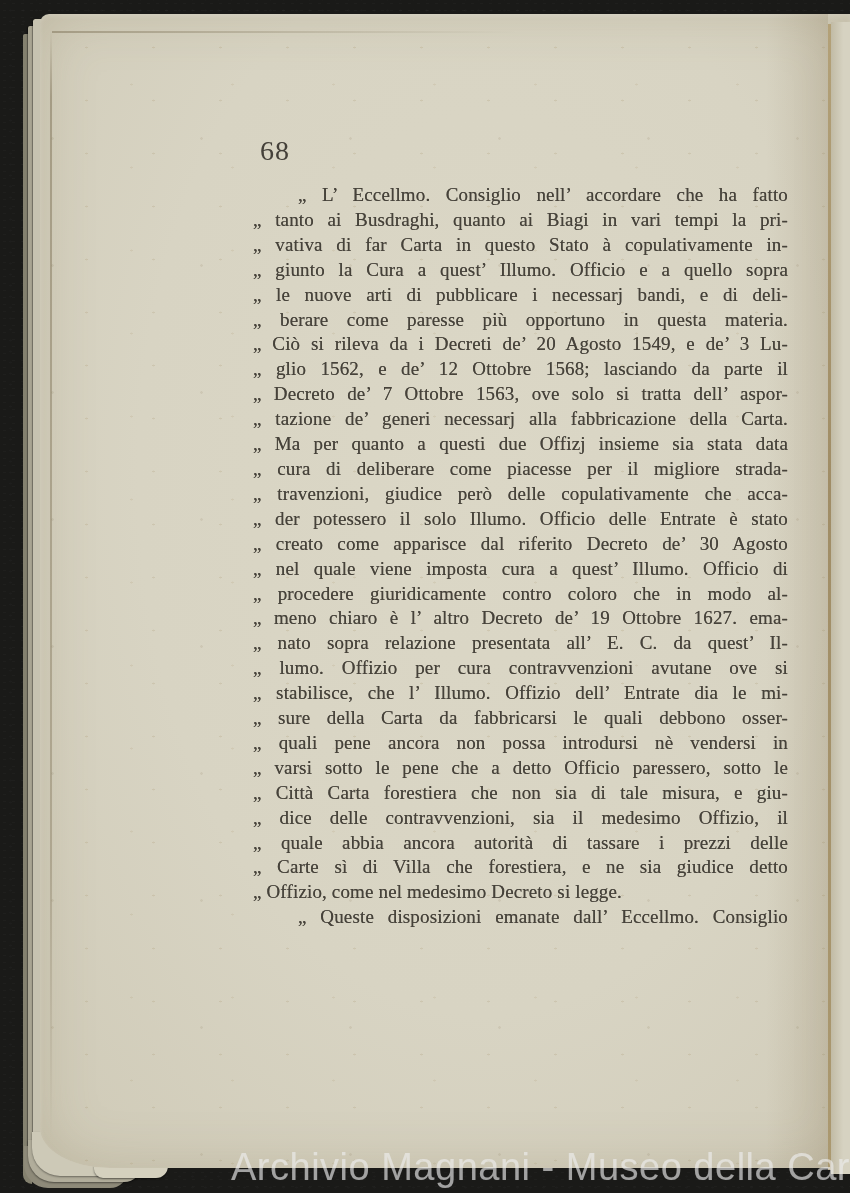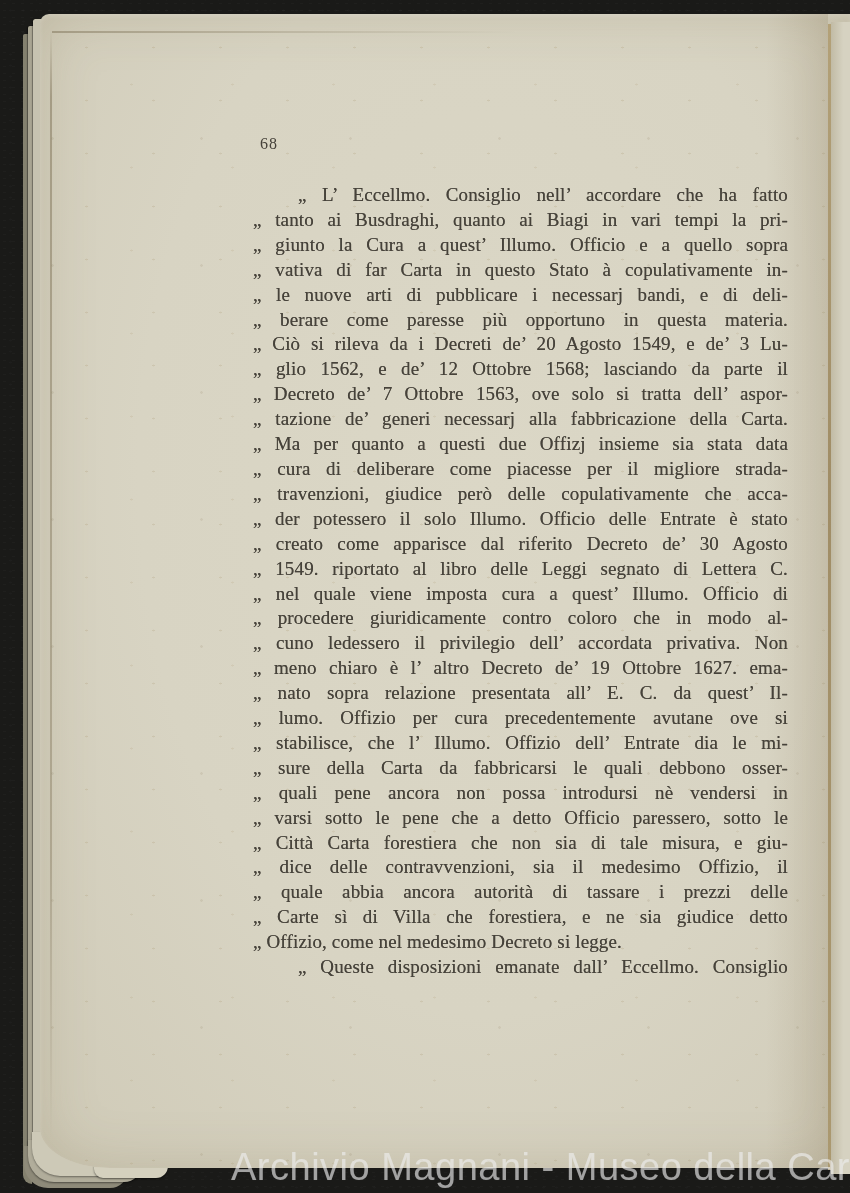--- a/index.html
+++ b/index.html
@@ -58,21 +58,21 @@
   .gutter-shadow{position:absolute;left:766px;top:14px;width:62px;height:1154px;
     background:linear-gradient(to right, rgba(120,100,65,0), rgba(120,100,65,.17));}
   .gutter-line{position:absolute;left:828px;top:24px;width:3px;height:1146px;
     background:linear-gradient(to bottom,#b3a178,#a08d66 40%,#ab9970);
     box-shadow:1px 0 1px rgba(0,0,0,.15);}
   .facing-sliver{position:absolute;left:831px;top:22px;width:19px;height:1152px;
     background:linear-gradient(to right,#c1bba5,#d6d2c1 65%);}
   
   .page-number{
     position:absolute;left:260px;top:135px;
-    font-size:16px;color:#45413a;letter-spacing:1px;
+    font-size:28px;color:#45413a;letter-spacing:1px;
   }
   .text-block{
     position:absolute;left:253px;top:155px;width:535px;
     font-size:19px;line-height:24.9px;color:#46423a;
     letter-spacing:0.15px;
     text-shadow:0 0 0.6px rgba(70,66,58,.75);
     margin-top:28px;
   }
   .text-block .line{text-align:justify;text-align-last:justify;white-space:nowrap;}
   .text-block .line{white-space:normal;}
@@ -108,40 +108,38 @@
 
   <div class="gutter-shadow"></div>
   <div class="gutter-line"></div>
   <div class="facing-sliver"></div>
 
   <div class="page-number">68</div>
 
   <div class="text-block">
       <div class="line indent">„ L’ Eccellmo. Consiglio nell’ accordare che ha fatto</div>
       <div class="line">„ tanto ai Busdraghi, quanto ai Biagi in vari tempi la pri-</div>
+      <div class="line">„ vativa di far Carta in questo Stato à copulativamente in-</div>
       <div class="line">„ giunto la Cura a quest’ Illumo. Officio e a quello sopra</div>
-      <div class="line">„ vativa di far Carta in questo Stato à copulativamente in-</div>
       <div class="line">„ le nuove arti di pubblicare i necessarj bandi, e di deli-</div>
       <div class="line">„ berare come paresse più opportuno in questa materia.</div>
       <div class="line">„ Ciò si rileva da i Decreti de’ 20 Agosto 1549, e de’ 3 Lu-</div>
       <div class="line">„ glio 1562, e de’ 12 Ottobre 1568; lasciando da parte il</div>
       <div class="line">„ Decreto de’ 7 Ottobre 1563, ove solo si tratta dell’ aspor-</div>
       <div class="line">„ tazione de’ generi necessarj alla fabbricazione della Carta.</div>
       <div class="line">„ Ma per quanto a questi due Offizj insieme sia stata data</div>
       <div class="line">„ cura di deliberare come piacesse per il migliore strada-</div>
       <div class="line">„ travenzioni, giudice però delle copulativamente che acca-</div>
       <div class="line">„ der potessero il solo Illumo. Officio delle Entrate è stato</div>
       <div class="line">„ creato come apparisce dal riferito Decreto de’ 30 Agosto</div>
-      <div class="line">„ 1549. riportato al libro delle Leggi segnato di Lettera C.</div>
       <div class="line">„ nel quale viene imposta cura a quest’ Illumo. Officio di</div>
       <div class="line">„ procedere giuridicamente contro coloro che in modo al-</div>
-      <div class="line">„ cuno ledessero il privilegio dell’ accordata privativa. Non</div>
       <div class="line">„ meno chiaro è l’ altro Decreto de’ 19 Ottobre 1627. ema-</div>
       <div class="line">„ nato sopra relazione presentata all’ E. C. da quest’ Il-</div>
-      <div class="line">„ lumo. Offizio per cura precedentemente avutane ove si</div>
+      <div class="line">„ lumo. Offizio per cura contravvenzioni avutane ove si</div>
       <div class="line">„ stabilisce, che l’ Illumo. Offizio dell’ Entrate dia le mi-</div>
       <div class="line">„ sure della Carta da fabbricarsi le quali debbono osser-</div>
       <div class="line">„ quali pene ancora non possa introdursi nè vendersi in</div>
       <div class="line">„ varsi sotto le pene che a detto Officio paressero, sotto le</div>
       <div class="line">„ Città Carta forestiera che non sia di tale misura, e giu-</div>
       <div class="line">„ dice delle contravvenzioni, sia il medesimo Offizio, il</div>
       <div class="line">„ quale abbia ancora autorità di tassare i prezzi delle</div>
       <div class="line">„ Carte sì di Villa che forestiera, e ne sia giudice detto</div>
       <div class="line nojust">„ Offizio, come nel medesimo Decreto si legge.</div>
       <div class="line indent">„ Queste disposizioni emanate dall’ Eccellmo. Consiglio</div>

